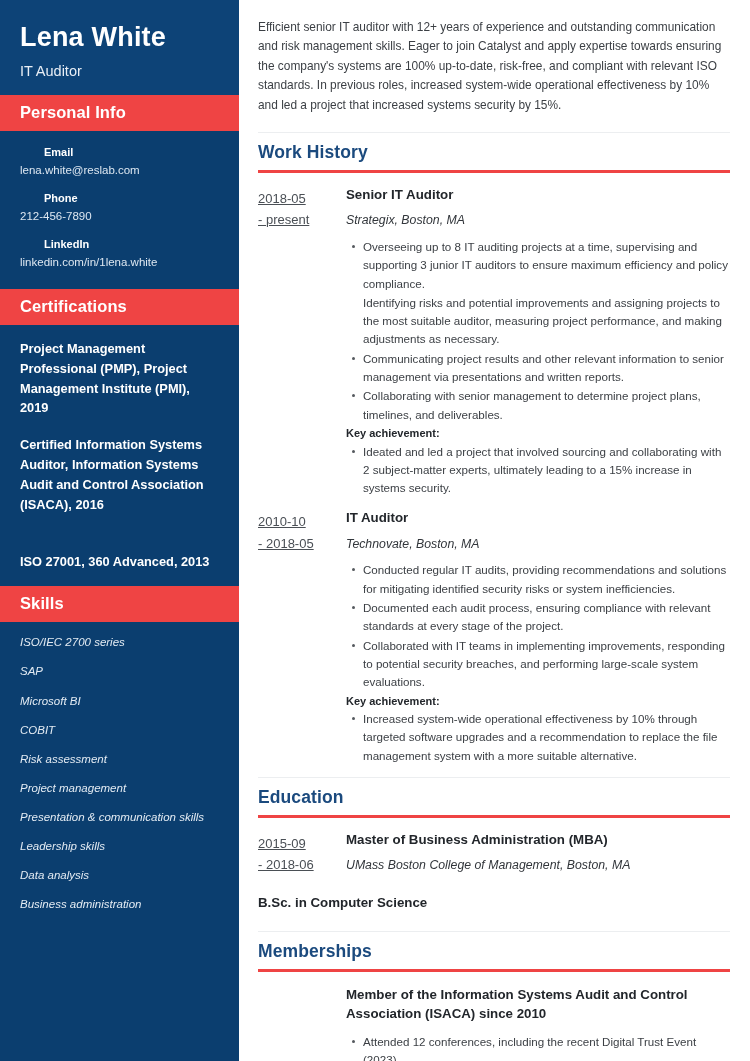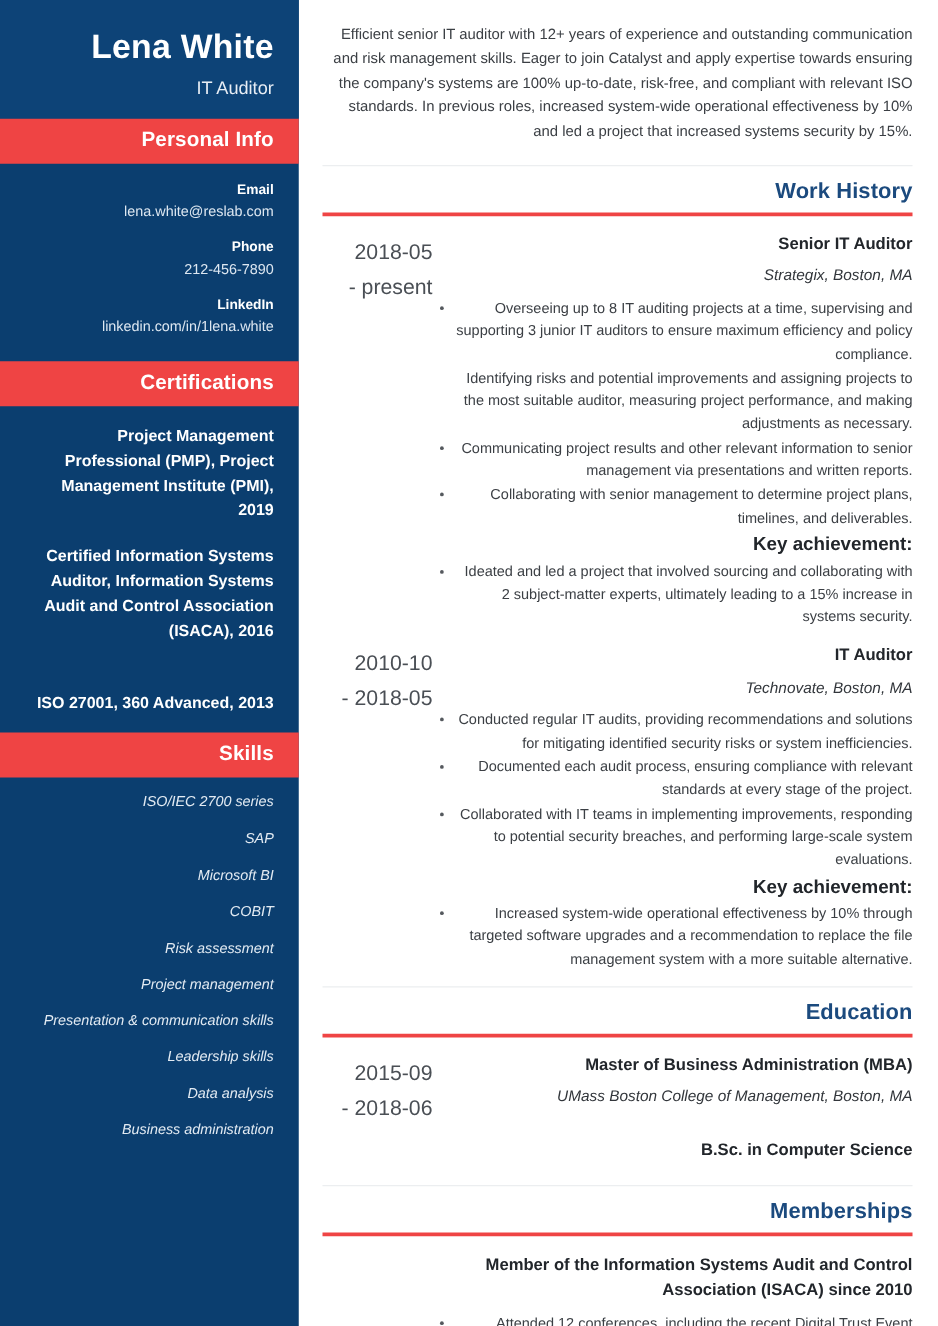--- a/index.html
+++ b/index.html
@@ -11,21 +11,20 @@
     font-family: "Liberation Sans", sans-serif;
     -webkit-font-smoothing: antialiased;
   }
   .page {
     width: 750px;
     height: 1061px;
     position: relative;
     display: flex;
     background: #ffffff;
     overflow: hidden;
-    text-align: right;
   }
 
   
   .sidebar {
     width: 239px;
     flex: 0 0 239px;
     background: #0b3e6f;
     color: #ffffff;
     position: relative;
   }
@@ -119,24 +118,25 @@
     font-weight: bold;
     color: #1b4a7e;
     letter-spacing: 0.1px;
   }
   .entry {
     display: flex;
     margin-bottom: 11px;
   }
   .entry-dates {
     flex: 0 0 88px;
-    font-size: 17px;
+    font-size: 13px;
     color: #4a4f55;
     line-height: 1.62;
     padding-top: 2px;
+    text-decoration: underline;
   }
   .entry-body { flex: 1; min-width: 0; }
   .entry-title {
     font-size: 13.3px;
     font-weight: bold;
     color: #22262b;
     margin: 0 0 9px 0;
     line-height: 1.3;
   }
   .entry-org {
@@ -163,21 +163,21 @@
     position: absolute;
     left: -11px;
     top: 7px;
     width: 3px;
     height: 3px;
     border-radius: 50%;
     background: #55595e;
   }
   ul.bullets li.nomarker::before { display: none; }
   .key-achv {
-    font-size: 15px;
+    font-size: 11px;
     font-weight: bold;
     color: #22262b;
     margin: 1px 0 1px 0;
     line-height: 1.5;
   }
   .memb-entry { display: flex; margin-bottom: 6px; }
   .memb-spacer { flex: 0 0 88px; }
   .memb-title {
     font-size: 13.3px;
     font-weight: bold;

